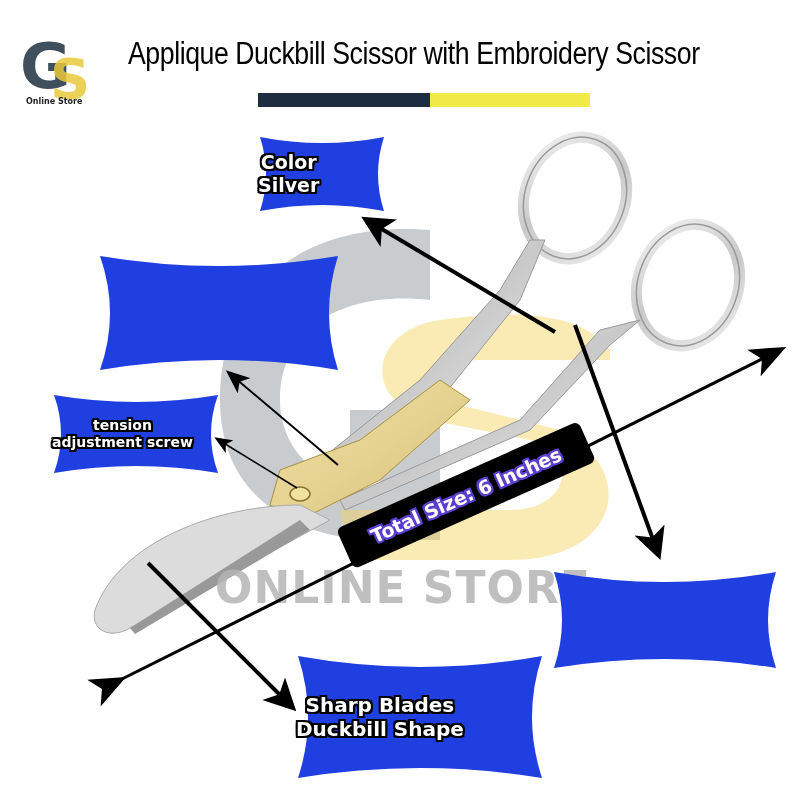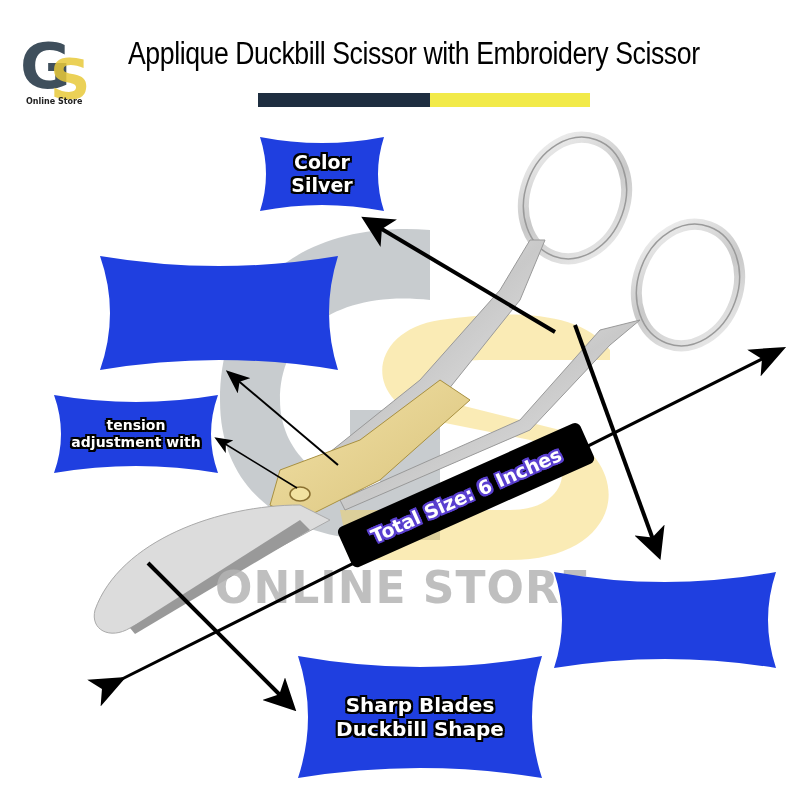--- a/index.html
+++ b/index.html
@@ -1,21 +1,21 @@
 <!DOCTYPE html>
 <html><head>
 <meta charset="utf-8">
 <style>
   html,body{margin:0;padding:0;background:#fff;}
   #root{position:relative;width:800px;height:800px;overflow:hidden;background:#fff;font-family:"Liberation Sans",sans-serif;}
   .abs{position:absolute;}
   .title{left:128px;top:36px;font-size:31px;color:#000;white-space:nowrap;letter-spacing:-0.5px;transform:scaleX(0.86);transform-origin:left top;font-family:"Liberation Sans",sans-serif;}
   .bar{top:93px;height:14px;}
   .logo-online{left:26px;top:97px;font-size:8px;color:#222;font-weight:bold;font-family:"DejaVu Sans",sans-serif;}
-  .label{position:absolute;display:flex;align-items:center;justify-content:center;text-align:center;
+  .label{position:absolute;display:flex;align-items:center;justify-content:flex-start;text-align:center;
     font-family:"DejaVu Sans",sans-serif;font-weight:bold;color:#fff;line-height:1.2;
     text-shadow:-2px -2px 0 #000,2px -2px 0 #000,-2px 2px 0 #000,2px 2px 0 #000,0 2px 0 #000,0 -2px 0 #000,2px 0 0 #000,-2px 0 0 #000;}
   .label svg{position:absolute;left:0;top:0;z-index:0;}
   .label span{position:relative;z-index:1;white-space:pre-line;}
   .size-badge{left:345px;top:527px;width:265px;height:44px;transform:rotate(-24deg);transform-origin:left center;
     background:#000;border-radius:6px;display:flex;align-items:center;justify-content:center;}
   .size-badge span{font-family:"DejaVu Sans",sans-serif;font-weight:bold;font-size:19px;color:#fff;
     text-shadow:-2px -2px 0 #5a3fd0,2px -2px 0 #5a3fd0,-2px 2px 0 #5a3fd0,2px 2px 0 #5a3fd0,0 2px 0 #5a3fd0,0 -2px 0 #5a3fd0,2px 0 0 #5a3fd0,-2px 0 0 #5a3fd0;}
   .wm{left:215px;top:562px;font-family:"DejaVu Sans",sans-serif;font-weight:bold;font-size:44px;color:#b5b5b5;opacity:0.85;letter-spacing:1px;}
 </style>
@@ -105,21 +105,21 @@
     <svg width="242" height="118" viewBox="0 0 242 118">
         <path d="M2 2 Q121 22 240 2 Q222 59 240 116 Q121 96 2 116 Q22 59 2 2 Z" fill="#1f3fe0"></path>
       </svg>
   </div>
 
   <div class="label" style="left:52px;top:393px;width:168px;height:82px;font-size:14px;">
     <svg width="168" height="82" viewBox="0 0 168 82">
         <path d="M2 2 Q84 16 166 2 Q152 41 166 80 Q84 66 2 80 Q16 41 2 2 Z" fill="#1f3fe0"></path>
       </svg>
     <span>tension
-adjustment with</span>
+adjustment screw</span>
   </div>
 
   <div class="abs size-badge">
     <span>Total Size: 6 Inches</span>
   </div>
 
   <div class="label" style="left:552px;top:570px;width:226px;height:100px;font-size:20px;">
     <svg width="226" height="100" viewBox="0 0 226 100">
         <path d="M2 2 Q113 22 224 2 Q208 50 224 98 Q113 80 2 98 Q18 50 2 2 Z" fill="#1f3fe0"></path>
       </svg>

